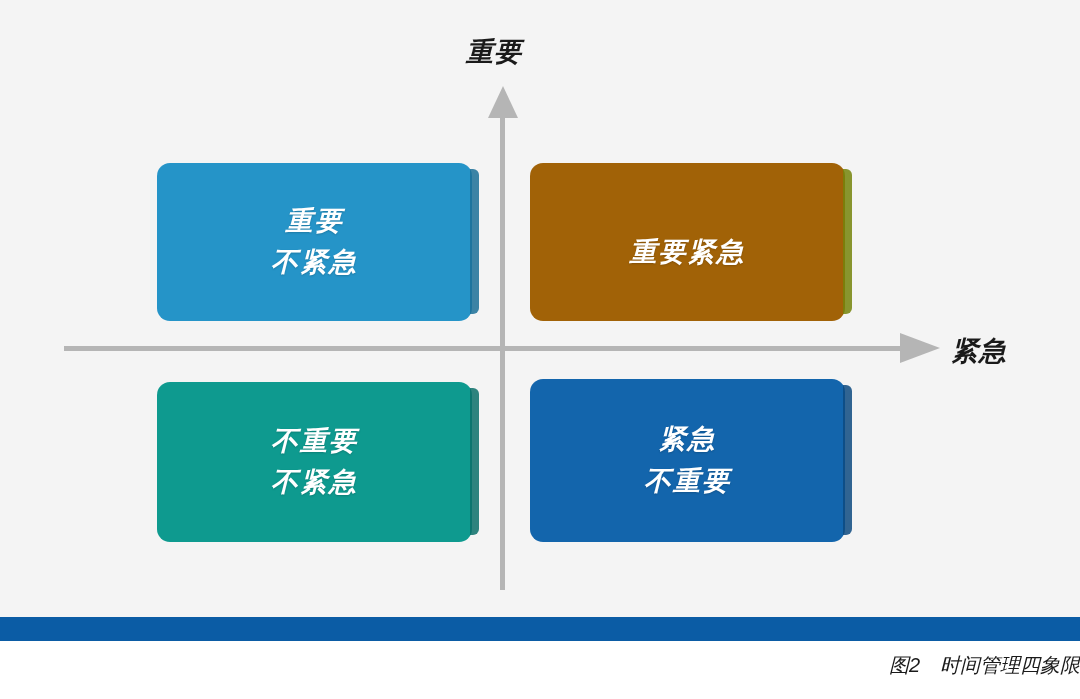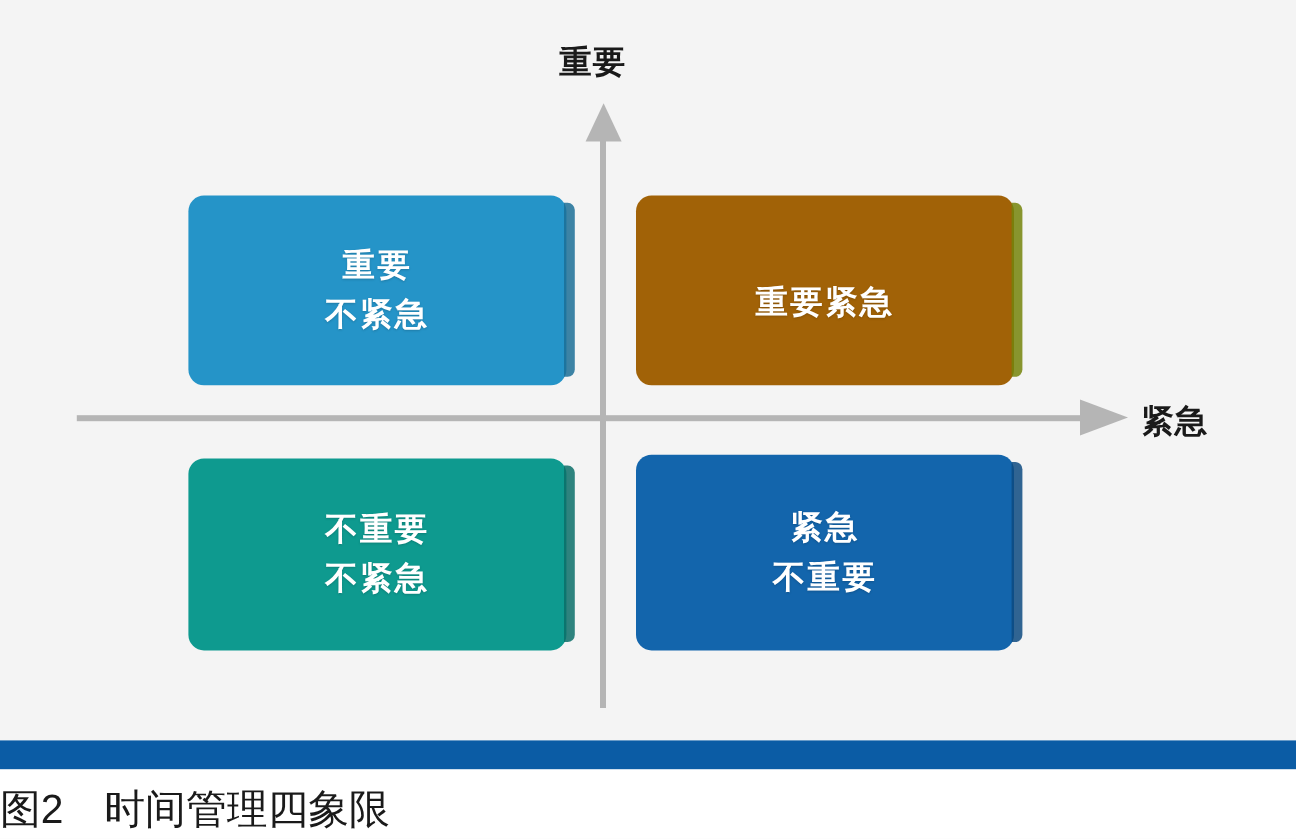--- a/index.html
+++ b/index.html
@@ -11,20 +11,21 @@
     height: 699px;
     background: #ffffff;
     font-family: "Liberation Sans", "DejaVu Sans", sans-serif;
     overflow: hidden;
   }
 
   #figure-root {
     position: relative;
     width: 1080px;
     height: 699px;
+    font-style: italic;
   }
 
   
   .canvas {
     position: absolute;
     left: 0;
     top: 0;
     width: 1080px;
     height: 617px;
     background: #f4f4f4;
@@ -137,22 +138,22 @@
     width: 1080px;
     height: 24px;
   }
 
   
   .caption {
     position: absolute;
     left: 0;
     top: 652px;
     width: 1080px;
-    text-align: left;
-    font-size: 34px;
+    text-align: right;
+    font-size: 20px;
     color: #1a1a1a;
     white-space: pre;
   }
 </style>
 </head>
 <body style="background: rgb(255, 255, 255);">
 
 <div id="figure-root">
 
   <div class="canvas" style="background: rgb(244, 244, 244);"></div>

